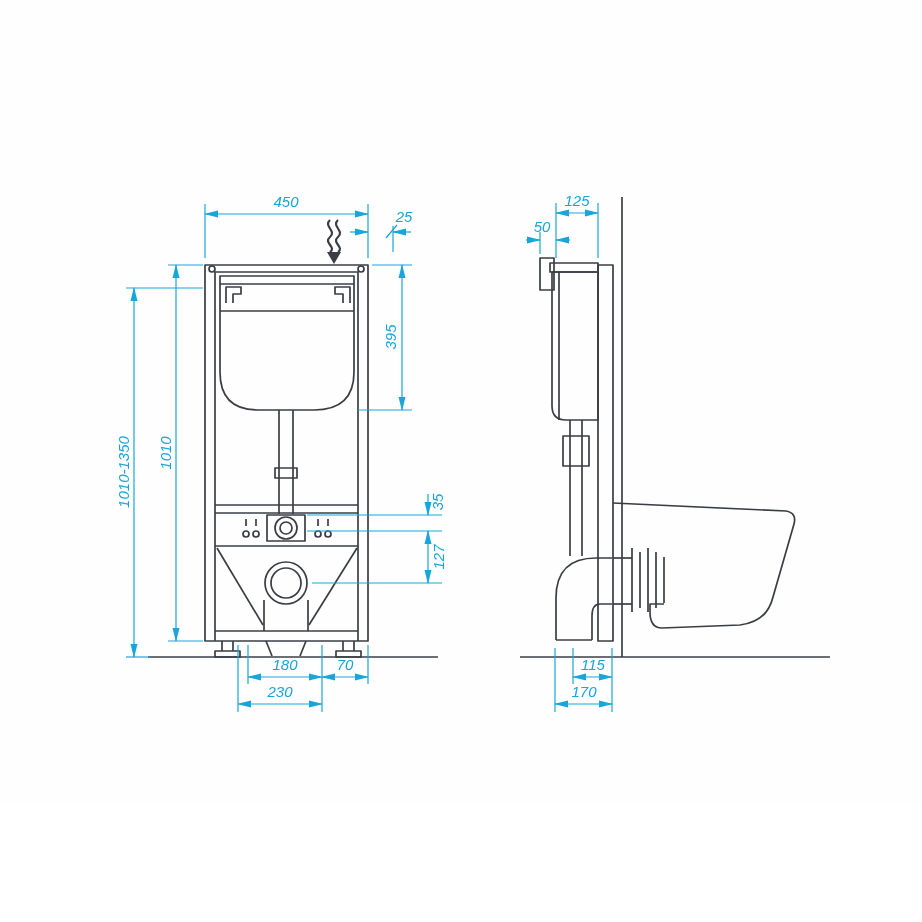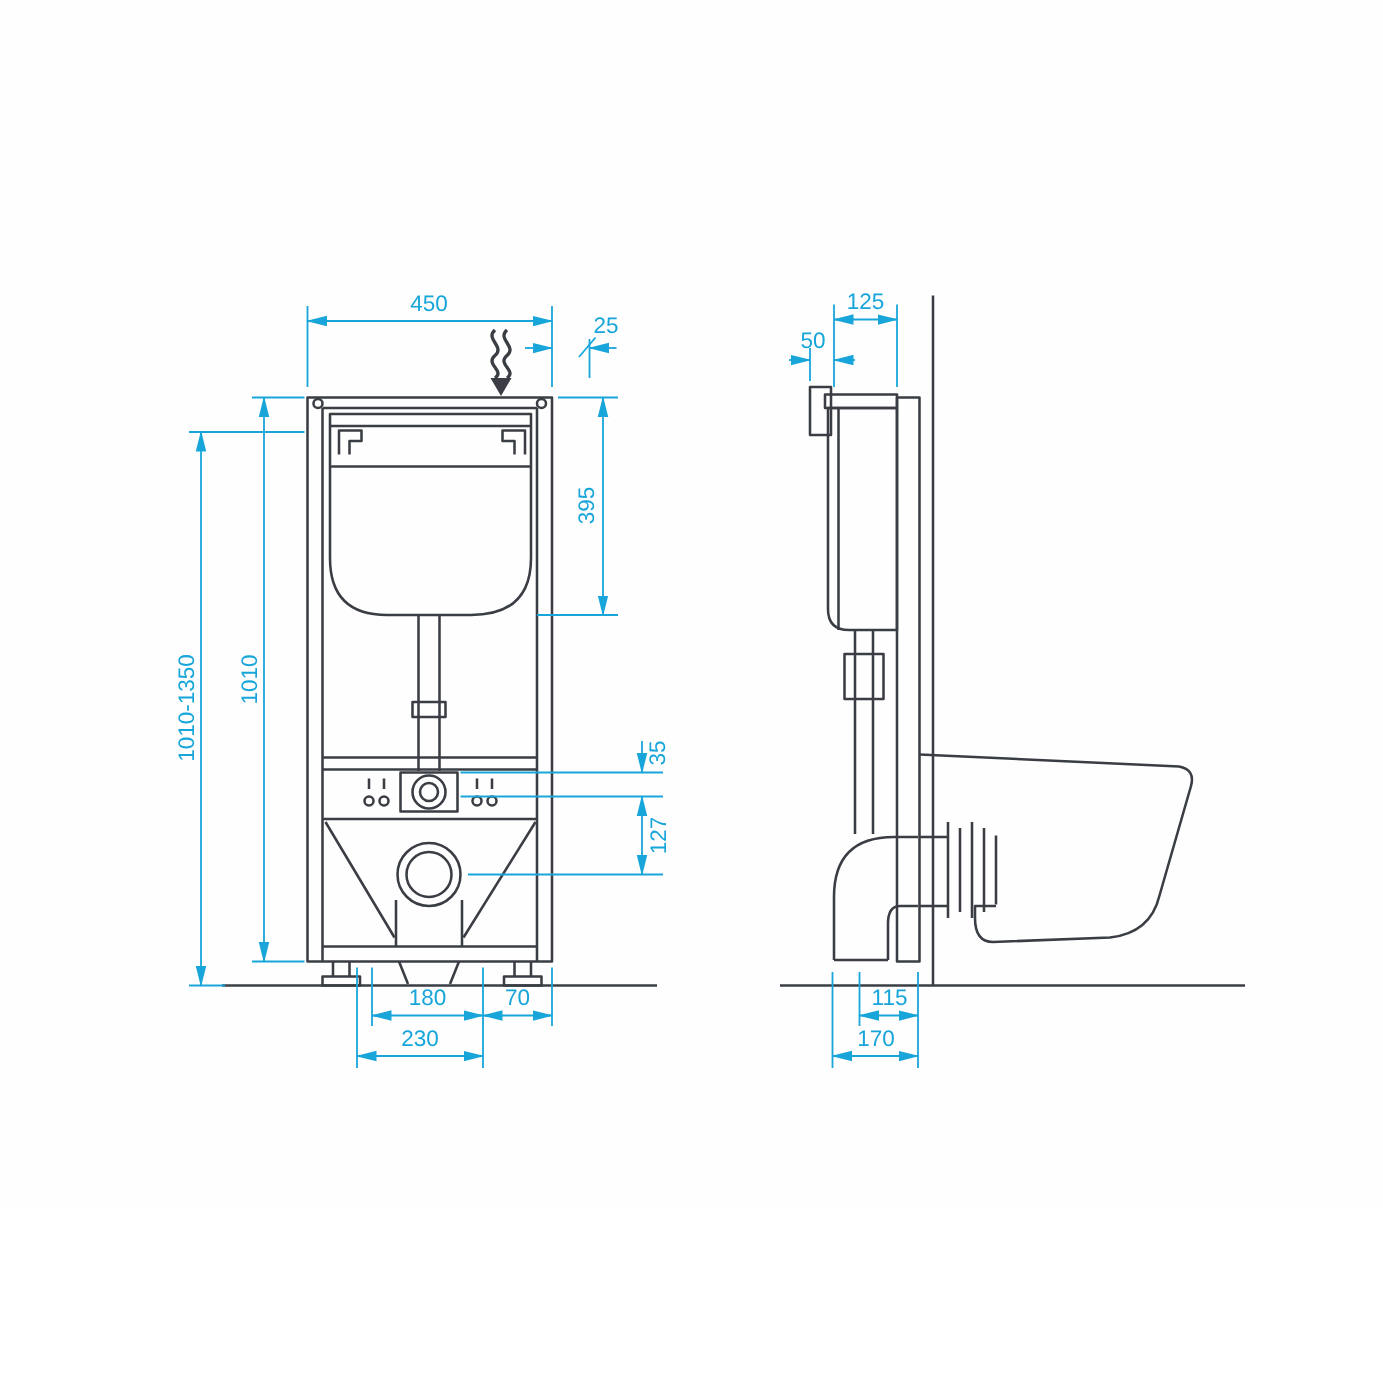--- a/index.html
+++ b/index.html
@@ -1,16 +1,16 @@
 <!DOCTYPE html>
 <html><head>
 <meta charset="utf-8">
 <style>
   html,body{margin:0;padding:0;background:#ffffff;}
-  .stage{width:922px;height:804px;background:#fefefe;position:relative;overflow:hidden;}
+  .stage{width:922px;height:804px;background:#fefefe;position:relative;overflow:hidden;font-style:italic;}
   svg{display:block;}
   svg text{font-family:"Liberation Sans",sans-serif;font-size:15px;stroke:none;}
   .dim-label{font-size:15px;}
   .draw{fill:none;stroke-linecap:butt;stroke-linejoin:round;}
   .dimline{fill:none;}
 </style>
 </head>
 <body>
 
 <div class="stage">

